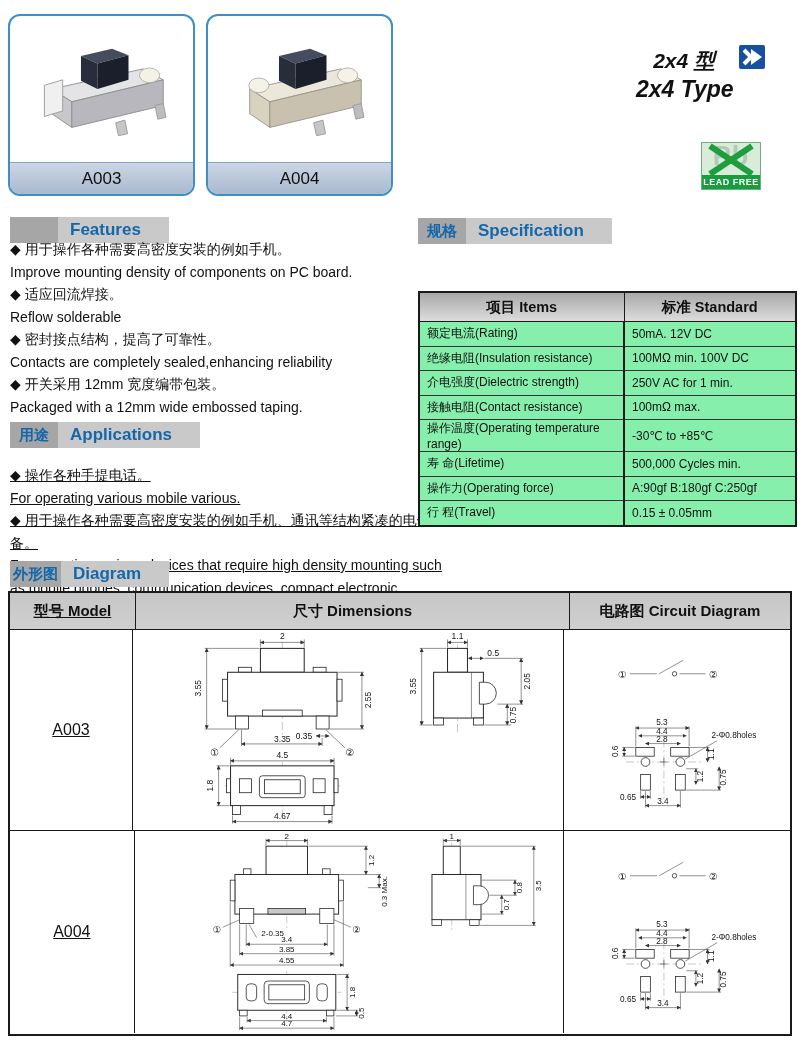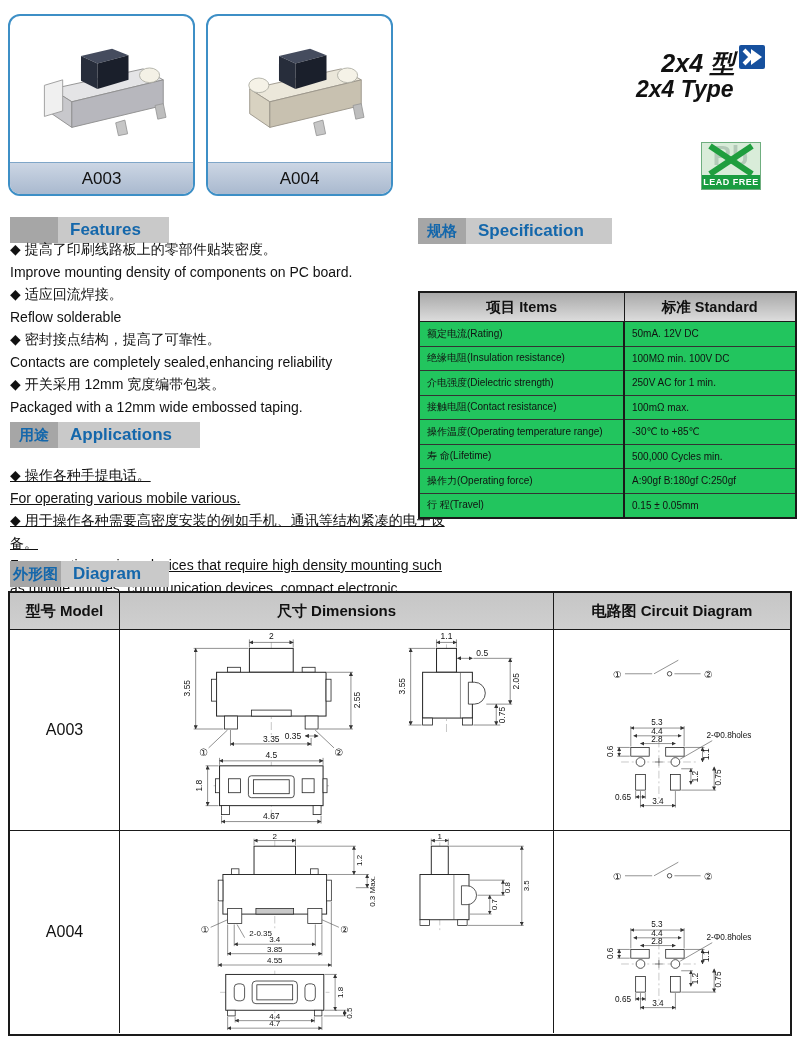--- a/index.html
+++ b/index.html
@@ -8,22 +8,22 @@
 
   
   .card { position:absolute; top:14px; width:187px; height:182px; border:2px solid #3d8fc6;
           border-radius:12px; overflow:hidden; background:#fff; box-sizing:border-box; }
   .card .photo { height:146px; display:flex; align-items:center; justify-content:center; }
   .card .strip { height:32px; background:linear-gradient(#ccd6e4,#a8b8ce);
                  display:flex; align-items:center; justify-content:center;
                  font-size:17px; color:#111; border-top:1px solid #7fa6c8; }
 
   
-  .type-cn { position:absolute; left:640px; top:47px; width:95px; text-align:right;
-             font-size:25px; font-weight:bold; font-style:italic; }
+  .type-cn { position:absolute; left:620px; top:47px; width:95px; text-align:right;
+             font-size:21px; font-weight:bold; font-style:italic; }
   .type-en { position:absolute; left:636px; top:76px; font-size:23px; font-weight:bold; font-style:italic; }
   .arrowbox { position:absolute; left:739px; top:45px; width:26px; height:24px; background:#16509e; border-radius:2px; }
 
   
   .leadfree { position:absolute; left:701px; top:142px; width:60px; height:48px;
               background:#d9ecd9; border:1px solid #6fae7f; box-sizing:border-box;padding-left:24px; }
   .leadfree .pb { position:absolute; top:-2px; left:0; width:100%; text-align:center;
                   font-size:27px; font-weight:bold; color:#b3cab8; letter-spacing:1px; }
   .leadfree .bar { position:absolute; bottom:0; left:0; width:100%; height:14px; background:#199c40;
                    color:#fff; font-size:9px; font-weight:bold; display:flex; align-items:center;
@@ -40,35 +40,35 @@
   
   .tblock { position:absolute; }
   .tblock .cn { font-size:14px; line-height:22.5px; }
   .tblock .en { font-size:14px; line-height:22.5px; }
 
   
   .spec { position:absolute; left:418px; top:247px; width:377px; border-collapse:collapse;
           border:2px solid #1a1a1a; table-layout:fixed;margin-top:44px; }
   .spec th { background:linear-gradient(#a9a9a9,#dcdcdc); font-size:14.5px; font-weight:bold;
              height:26px; border:1px solid #1a1a1a; }
-  .spec td { font-size:10px; height:23.5px; border-top:1px solid #333; border-left:2px solid #1a1a1a;
-             padding:0 8px 0 7px; background:#22c55e; }
+  .spec td { font-size:12px; height:23.5px; border-top:1px solid #333; border-left:2px solid #1a1a1a;
+             padding:0 8px 0 7px; background:#86efac; }
   .spec td:first-child { border-left:none; }
 
   
   .dg { position:absolute; left:8px; top:591px; width:780px; height:441px; border:2px solid #1a1a1a; }
   .dg .hrow { display:flex; height:36px; background:linear-gradient(#c6c6c6,#cfcfcf);
               border-bottom:1px solid #1a1a1a; }
   .dg .hcell { display:flex; align-items:center; justify-content:center; font-size:15px; font-weight:bold;
                box-sizing:border-box; border-right:1px solid #1a1a1a; }
   .dg .row { display:flex; border-bottom:1px solid #1a1a1a; }
   .dg .row:last-child { border-bottom:none; }
   .dg .cell { box-sizing:border-box; border-right:1px solid #1a1a1a; display:flex;
               align-items:center; justify-content:center; background:#fff; }
-  .dg .c1 { width:110px; } .dg .c2 { width:434px; } .dg .c3 { flex:1; border-right:none; }
+  .dg .c1 { width:126px;text-decoration:underline; } .dg .c2 { width:434px; } .dg .c3 { flex:1; border-right:none; }
   .dg .model { font-size:16px; }
 
   
   .ol { fill:#fff; stroke:#222; stroke-width:1; }
   .olt { fill:#fff; stroke:#222; stroke-width:0.8; }
   .fillg { fill:#c9c9c9; stroke:#222; stroke-width:0.8; }
   .dl { stroke:#444; stroke-width:0.6; fill:none; }
   .cl { stroke:#999; stroke-width:0.55; stroke-dasharray:8 3 2 3; fill:none; }
   .dt { font-family:"Liberation Sans","DejaVu Sans",sans-serif; font-size:8.5px; fill:#111; }
   .pin { font-size:10px; }
@@ -130,21 +130,21 @@
       <line x1="50" y1="3" x2="8" y2="31" stroke="#1f9e3e" stroke-width="6"></line>
     </svg>
     <div class="bar">LEAD FREE</div>
   </div>
 
   <div class="sec-h" style="left:10px; top:217px;">
     <div class="tag"></div>
     <div class="ttl">Features</div>
   </div>
   <div class="tblock" style="left:10px; top:238px; width:405px;">
-    <div class="cn">◆ 提高了印刷线路板上的零部件贴装密度。</div>
+    <div class="cn">◆ 用于操作各种需要高密度安装的例如手机。</div>
     <div class="en">Improve mounting density of components on PC board.</div>
     <div class="cn">◆ 适应回流焊接。</div>
     <div class="en">Reflow solderable</div>
     <div class="cn">◆ 密封接点结构，提高了可靠性。</div>
     <div class="en">Contacts are completely sealed,enhancing reliability</div>
     <div class="cn">◆ 开关采用 12mm 宽度编带包装。</div>
     <div class="en">Packaged with a 12mm wide embossed taping.</div>
   </div>
 
   <div class="sec-h" style="left:10px; top:422px;">

